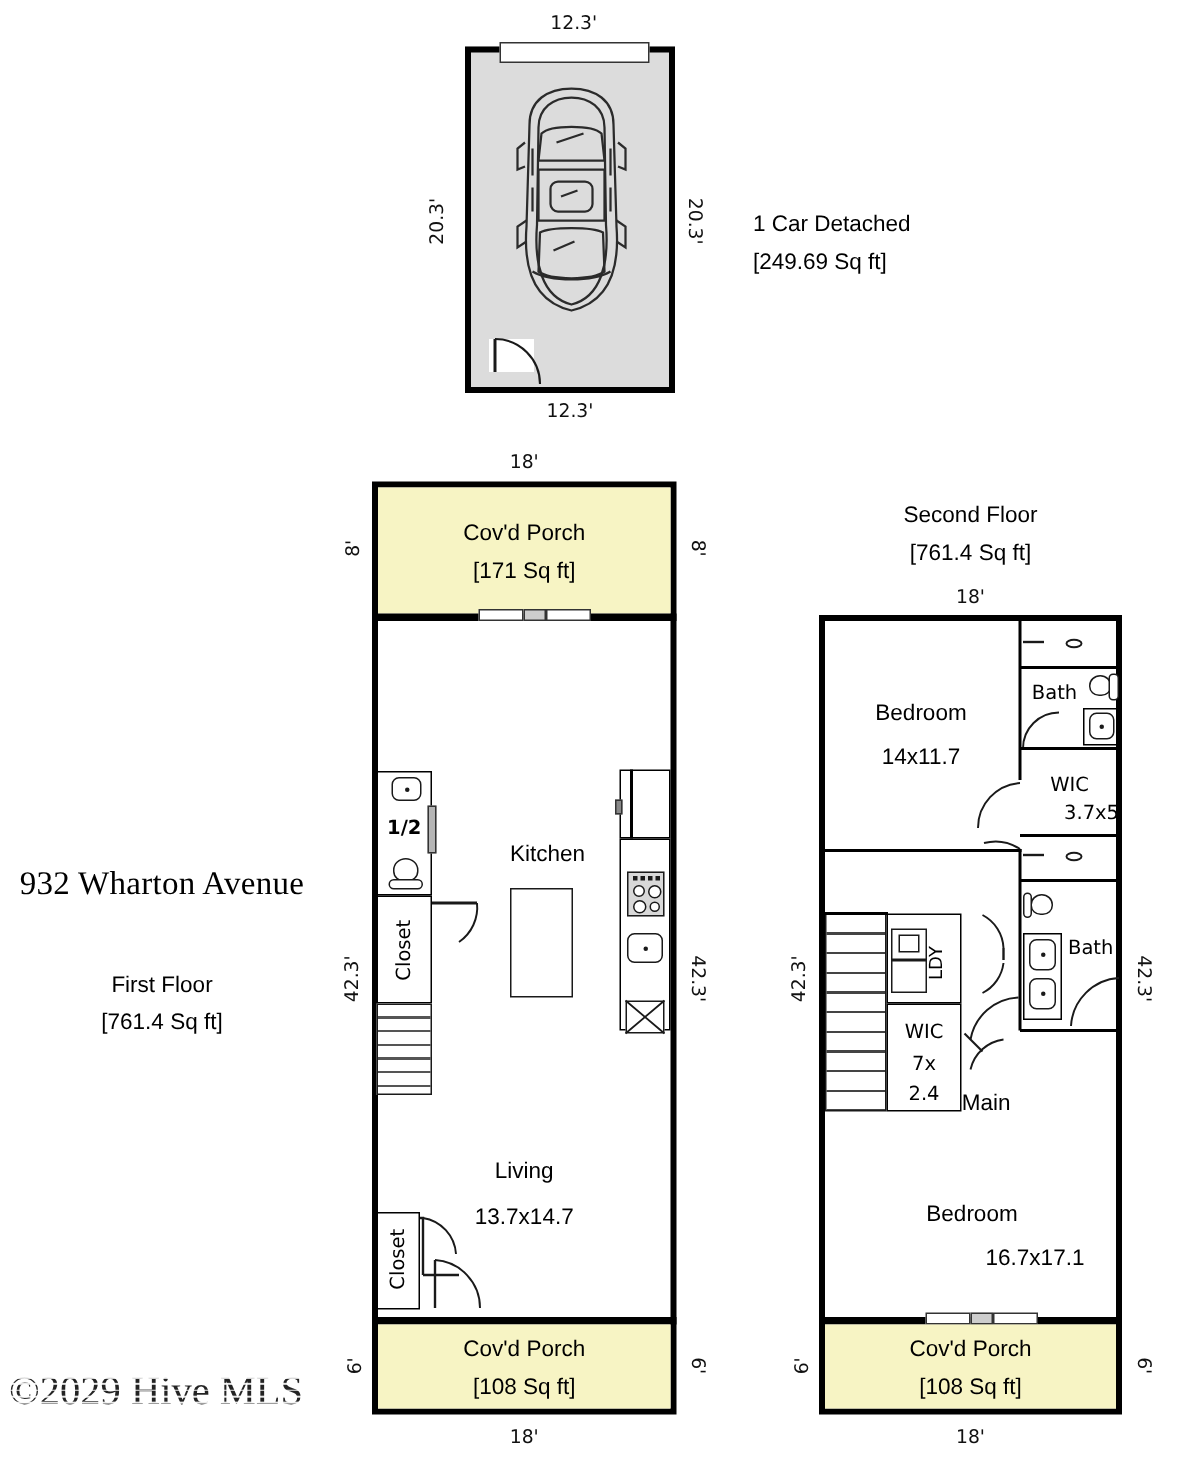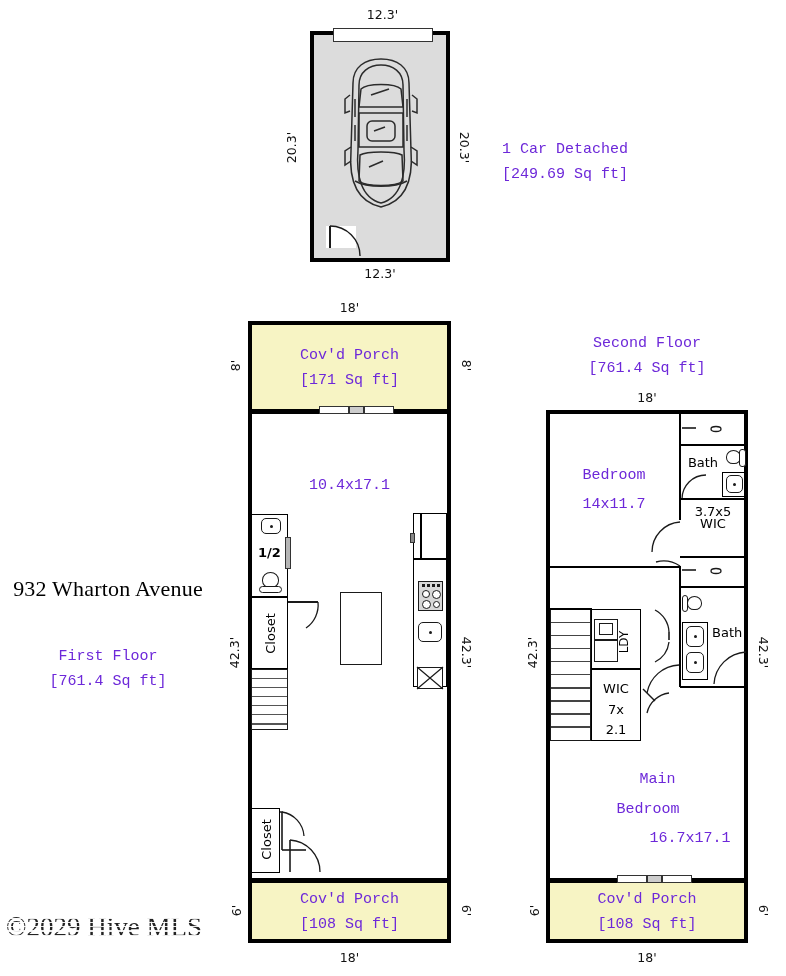--- a/index.html
+++ b/index.html
@@ -12,23 +12,23 @@
     position: relative;
     font-family: "DejaVu Sans", sans-serif;
     color: #000;
     overflow: hidden;
   }
   .abs { position: absolute; }
   .ctr-text { text-align: center; }
 
   
   .lbl {
-    font-family: Liberation Mono, monospace;
+    font-family: Liberation Sans, sans-serif;
     font-size: 15px;
-    color: #6d28d9;
+    color: #000000;
     white-space: nowrap;
     line-height: 1.35;
   }
   .lbl-sm { font-size: 13px; }
   .lbl-xs { font-size: 12px; }
   .dim {
     font-family: "DejaVu Sans", sans-serif;
     font-size: 12.5px;
     color: #111;
     white-space: nowrap;
@@ -194,41 +194,41 @@
   <div class="abs fill-porch" style="left:252px; top:325px; width:195px; height:84px;"></div>
   <div class="hline" style="left:248px; top:409px; width:203px; height:5px;"></div>
 
   <div class="window" style="left:319px; top:406px; width:30px; height:8px;"></div>
   <div class="window-d" style="left:349px; top:406px; width:15px; height:8px;"></div>
   <div class="window" style="left:364px; top:406px; width:30px; height:8px;"></div>
 
   <div class="abs lbl ctr-text" style="left:252px; top:346px; width:195px;">Cov'd Porch</div>
   <div class="abs lbl ctr-text" style="left:252px; top:371px; width:195px;">[171 Sq ft]</div>
 
-  <div class="abs lbl ctr-text" style="left:252px; top:476px; width:195px;">10.4x17.1</div>
 
   <div class="wall-thin" style="left:251px; top:514px; width:37px; height:83px;"></div>
   <div class="sink" style="left:261px; top:518px; width:20px; height:16px;"></div>
   <div class="abs lbl-sm ctr-text" style="left:251px; top:545px; width:37px;font-weight:bold;">1/2</div>
   <div class="toilet-bowl" style="left:262px; top:572px; width:17px; height:16px;"></div>
   <div class="toilet-tank" style="left:259px; top:586px; width:23px; height:7px; border-radius:4px;"></div>
 
   <div class="window" style="left:285px; top:537px; width:6px; height:32px; background:#b5b5b5;"></div>
 
   <div class="wall-thin" style="left:251px; top:597px; width:37px; height:72px;"></div>
   <div class="abs lbl-sm rot-l" style="left:240px; top:626px; width:60px; text-align:center;">Closet</div>
   <div class="abs" style="left:288px; top:600px; width:42px; height:42px;">
     <svg width="42" height="42" viewBox="0 0 42 42">
       <path d="M0 2 L30 2" stroke="#1a1a1a" stroke-width="2" fill="none"></path>
       <path d="M30 2 A 28 28 0 0 1 18 28" stroke="#1a1a1a" stroke-width="1.3" fill="none"></path>
     </svg>
   </div>
 
   <div class="stairs" style="left:251px; top:669px; width:37px; height:61px;"></div>
 
+  <div class="abs lbl ctr-text" style="left:285px; top:560px; width:160px;">Kitchen</div>
   <div class="fix" style="left:340px; top:592px; width:42px; height:73px;"></div>
 
   <div class="wall-thin" style="left:413px; top:513px; width:34px; height:46px;"></div>
   <div class="vline-thin" style="left:420px; top:513px; height:46px;"></div>
   <div class="window" style="left:410px; top:533px; width:5px; height:10px; background:#888;"></div>
 
   <div class="wall-thin" style="left:413px; top:559px; width:34px; height:128px;"></div>
 
   <div class="range" style="left:418px; top:581px; width:25px; height:30px;">
     <div class="knobs" style="left:3px; top:2px;">
@@ -244,20 +244,22 @@
   </div>
 
   <div class="sink" style="left:418px; top:622px; width:24px; height:20px;"></div>
 
   <div class="dishwasher" style="left:417px; top:667px; width:26px; height:22px;">
     <svg width="26" height="22" viewBox="0 0 26 22" style="position:absolute;left:-1px;top:-1px;">
       <path d="M0 0 L26 22 M26 0 L0 22" stroke="#1a1a1a" stroke-width="1.2" fill="none"></path>
     </svg>
   </div>
 
+  <div class="abs lbl ctr-text" style="left:252px; top:771px; width:195px;">Living</div>
+  <div class="abs lbl ctr-text" style="left:252px; top:802px; width:195px;">13.7x14.7</div>
 
   <div class="wall-thin" style="left:251px; top:808px; width:29px; height:65px;"></div>
   <div class="abs lbl-sm rot-l" style="left:236px; top:832px; width:60px; text-align:center;">Closet</div>
   <div class="abs" style="left:280px; top:810px; width:40px; height:64px;">
     <svg width="40" height="64" viewBox="0 0 40 64">
       <path d="M0 2 L2 2 L2 40" stroke="#1a1a1a" stroke-width="1.6" fill="none"></path>
       <path d="M2 2 A 26 26 0 0 1 24 26" stroke="#1a1a1a" stroke-width="1.3" fill="none"></path>
       <path d="M2 40 L26 40" stroke="#1a1a1a" stroke-width="1.6" fill="none"></path>
     </svg>
   </div>
@@ -322,21 +324,21 @@
   <div class="wall-thin" style="left:722px; top:472px; width:25px; height:25px;"></div>
   <div class="sink" style="left:726px; top:475px; width:17px; height:18px;"></div>
   <div class="abs" style="left:680px; top:473px; width:28px; height:30px;">
     <svg width="28" height="30" viewBox="0 0 28 30">
       <path d="M26 2 A 24 24 0 0 0 2 26" stroke="#1a1a1a" stroke-width="1.3" fill="none"></path>
     </svg>
   </div>
   <div class="hline-thin" style="left:680px; top:498px; width:65px;"></div>
 
   <div class="abs lbl-sm ctr-text" style="left:680px; top:516px; width:66px;">WIC</div>
-  <div class="abs lbl-sm ctr-text" style="left:680px; top:504px; width:66px;">3.7x5</div>
+  <div class="abs lbl-sm ctr-text" style="left:680px; top:535px; width:66px;text-align:right;">3.7x5</div>
   <div class="hline-thin" style="left:680px; top:556px; width:65px;"></div>
 
   <div class="abs" style="left:682px; top:559px; width:62px; height:26px;">
     <svg width="62" height="26" viewBox="0 0 62 26">
       <path d="M0 11 L14 11" stroke="#1a1a1a" stroke-width="1.6" fill="none"></path>
       <ellipse cx="34" cy="12" rx="5" ry="2.5" fill="none" stroke="#1a1a1a" stroke-width="1.3"></ellipse>
     </svg>
   </div>
   <div class="hline-thin" style="left:680px; top:586px; width:65px;"></div>
 
@@ -365,32 +367,32 @@
     <svg width="32" height="56" viewBox="0 0 32 56">
       <path d="M14 0 A 26 26 0 0 1 28 22" stroke="#1a1a1a" stroke-width="1.3" fill="none"></path>
       <path d="M28 22 L28 30" stroke="#1a1a1a" stroke-width="1.6" fill="none"></path>
       <path d="M14 52 A 26 26 0 0 0 28 32" stroke="#1a1a1a" stroke-width="1.3" fill="none"></path>
     </svg>
   </div>
 
   <div class="wall-thin" style="left:591px; top:669px; width:50px; height:72px;"></div>
   <div class="abs lbl-sm ctr-text" style="left:591px; top:681px; width:50px;">WIC</div>
   <div class="abs lbl-sm ctr-text" style="left:591px; top:702px; width:50px;">7x</div>
-  <div class="abs lbl-sm ctr-text" style="left:591px; top:722px; width:50px;">2.1</div>
+  <div class="abs lbl-sm ctr-text" style="left:591px; top:722px; width:50px;">2.4</div>
   <div class="abs" style="left:641px; top:665px; width:40px; height:64px;">
     <svg width="40" height="64" viewBox="0 0 40 64">
       <path d="M38 0 A 34 34 0 0 0 6 28" stroke="#1a1a1a" stroke-width="1.3" fill="none"></path>
       <path d="M2 24 L14 36" stroke="#1a1a1a" stroke-width="1.4" fill="none"></path>
       <path d="M28 28 A 26 26 0 0 0 6 48" stroke="#1a1a1a" stroke-width="1.3" fill="none"></path>
     </svg>
   </div>
 
   <div class="hline-thin" style="left:550px; top:608px; width:42px;"></div>
 
-  <div class="abs lbl ctr-text" style="left:550px; top:770px; width:196px;padding-left:19px;">Main</div>
+  <div class="abs lbl ctr-text" style="left:550px; top:726px; width:196px;padding-left:19px;">Main</div>
   <div class="abs lbl ctr-text" style="left:550px; top:800px; width:196px;">Bedroom</div>
   <div class="abs lbl ctr-text" style="left:576px; top:829px; width:196px;margin-left:16px;">16.7x17.1</div>
 
   <div class="hline" style="left:546px; top:878px; width:202px; height:5px;"></div>
   <div class="window" style="left:617px; top:875px; width:30px; height:8px;"></div>
   <div class="window-d" style="left:647px; top:875px; width:15px; height:8px;"></div>
   <div class="window" style="left:662px; top:875px; width:30px; height:8px;"></div>
 
   <div class="abs fill-porch" style="left:550px; top:883px; width:194px; height:56px;"></div>
   <div class="abs lbl ctr-text" style="left:550px; top:890px; width:194px;">Cov'd Porch</div>

